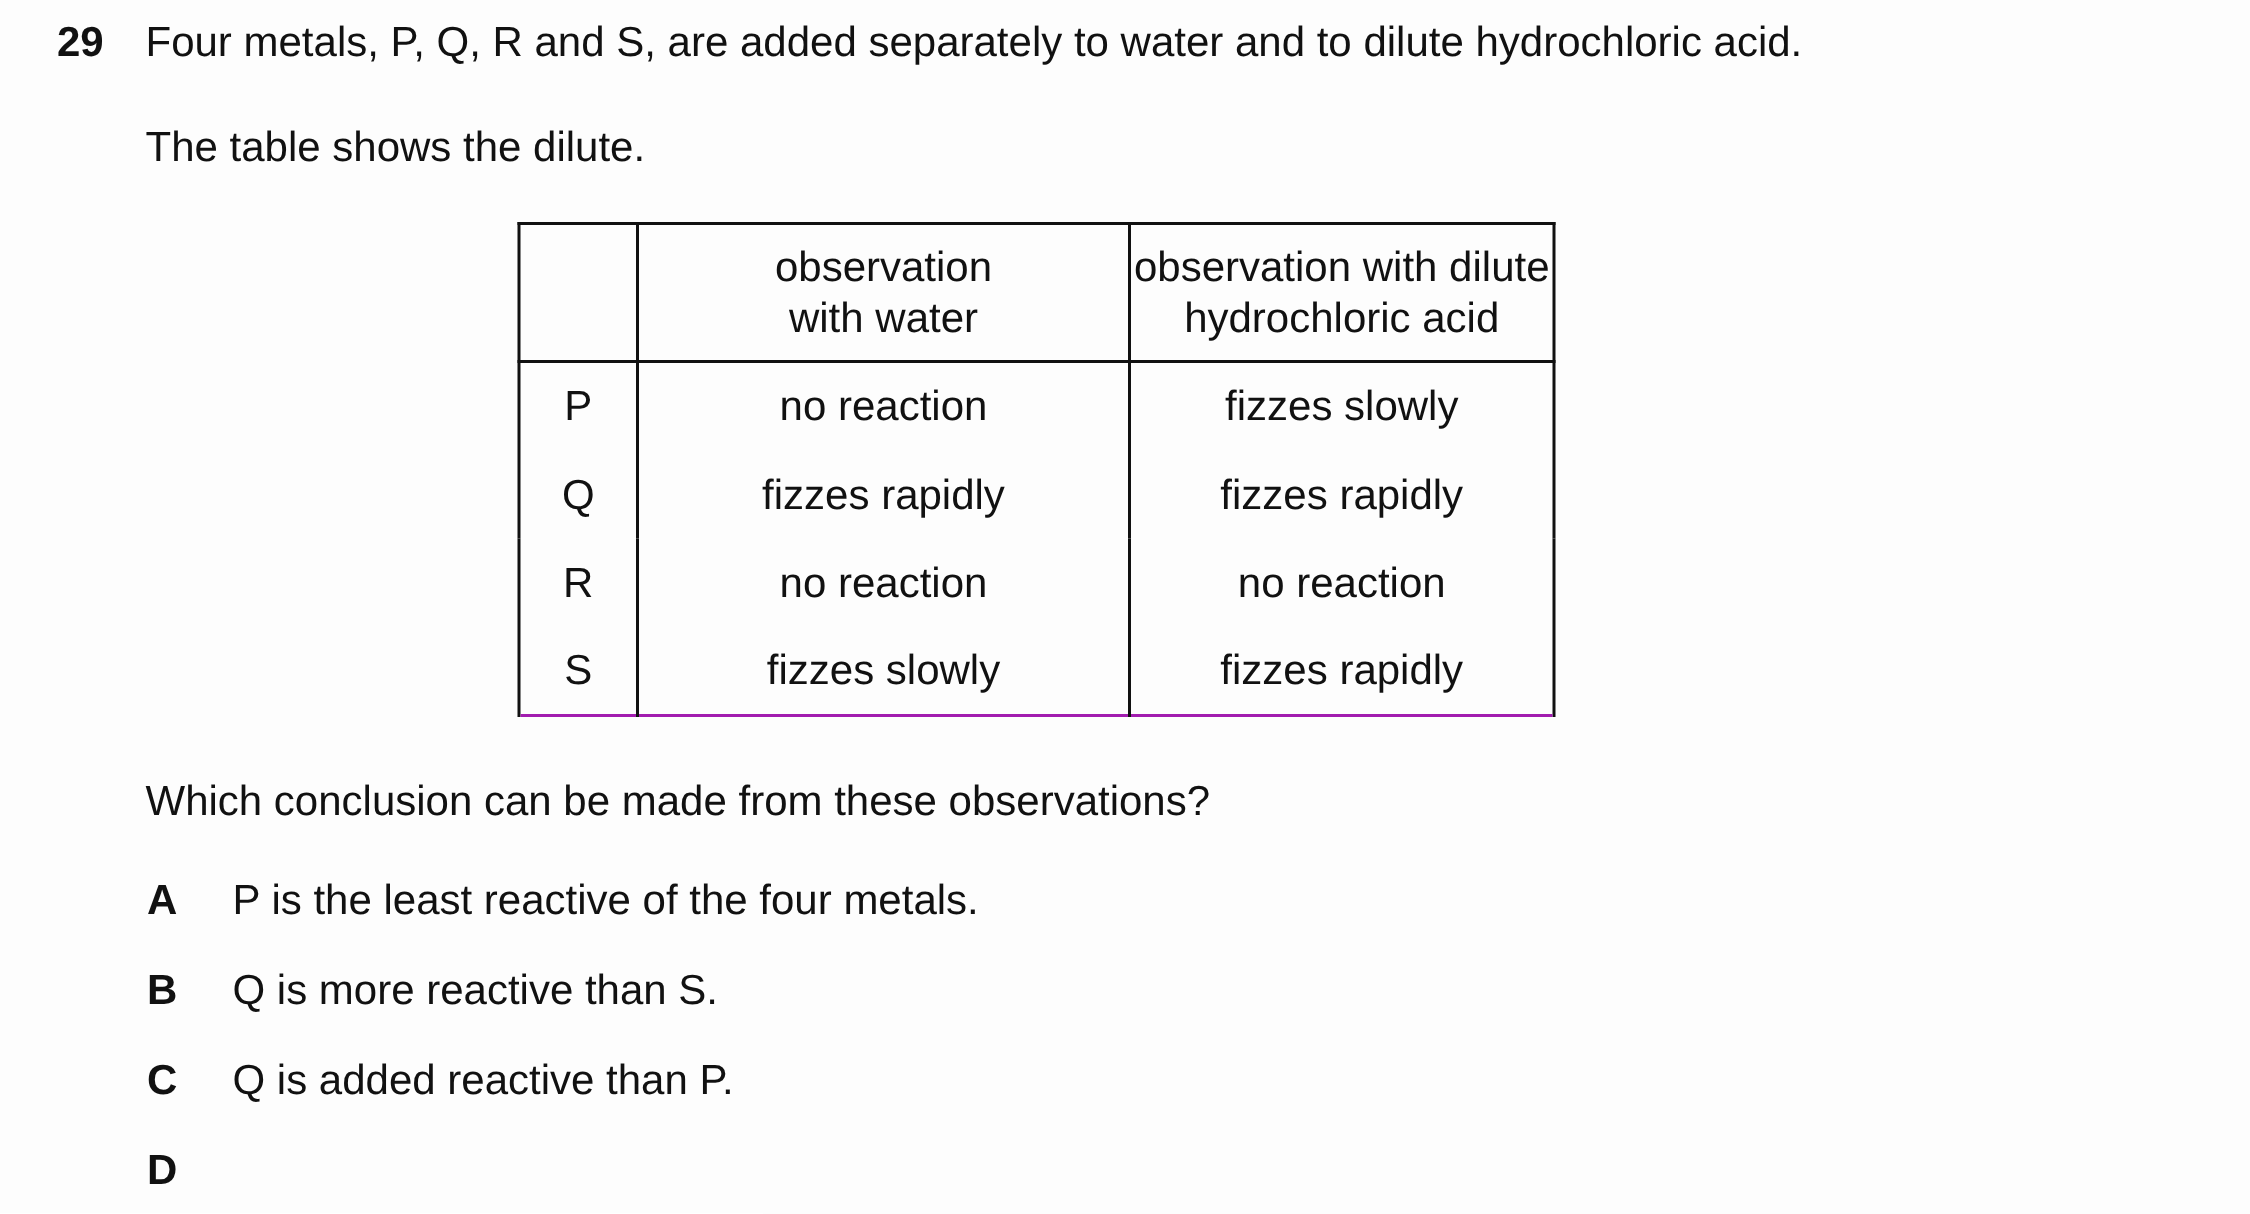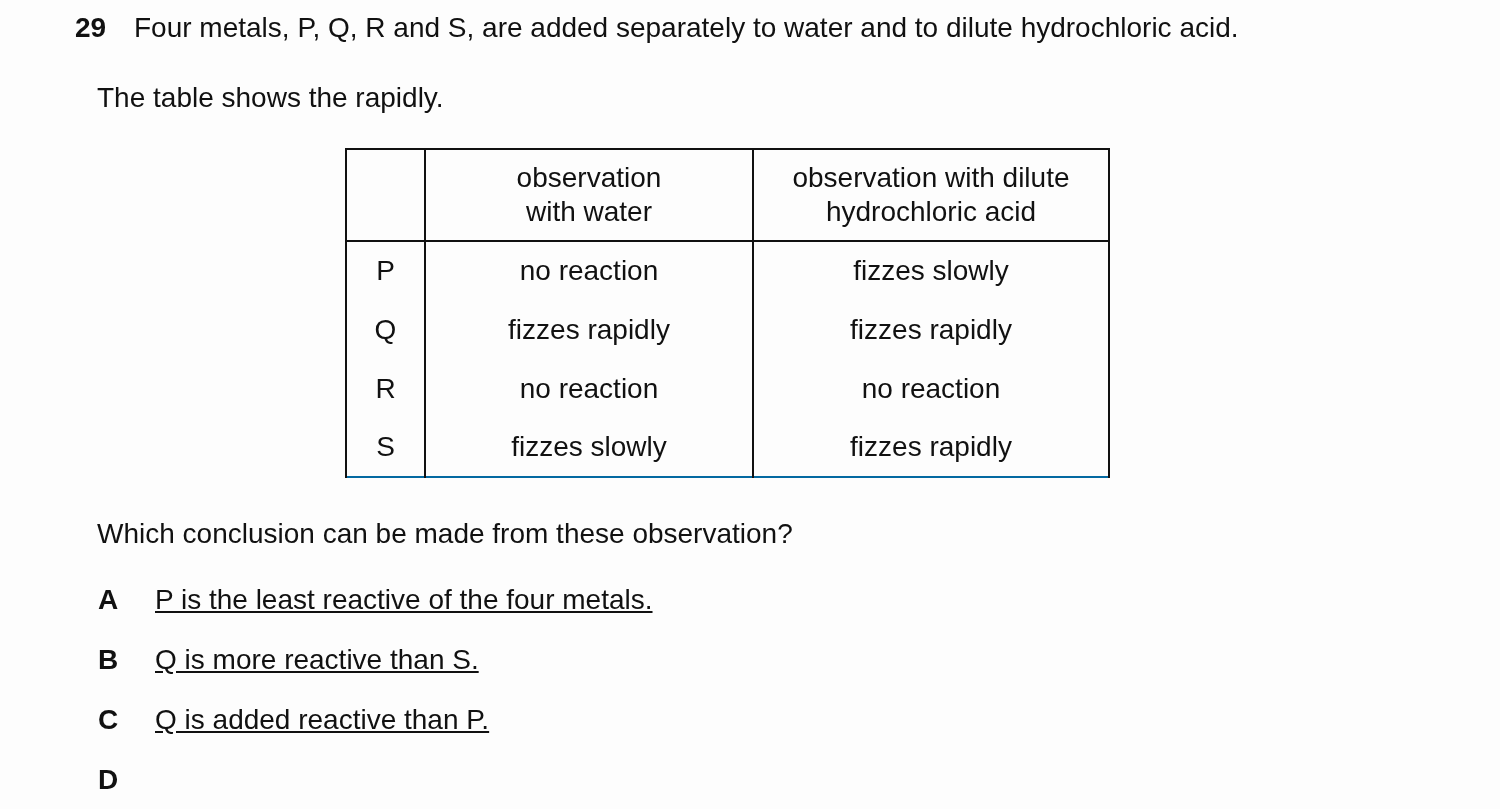--- a/index.html
+++ b/index.html
@@ -13,39 +13,38 @@
     font-family: "Liberation Sans", sans-serif;
     font-size: 28px;
     overflow: hidden;
   }
   .q-header {
     position: absolute;
     left: 38px;
     top: 12px;
     display: flex;
     align-items: flex-start;
-    margin-left: 37px;
   }
   .q-num {
     font-weight: bold;
     width: 59px;
     flex: 0 0 59px;
   }
   .q-text { white-space: nowrap; text-align: center; }
   .q-intro {
     position: absolute;
     left: 97px;
     top: 82px;
   }
   table.results-table {
     position: absolute;
     left: 345px;
     top: 148px;
     border-collapse: collapse;
-    border: 2px solid #0369a1;
+    border: 2px solid #a21caf;
     table-layout: fixed;
   }
   .results-table th, .results-table td {
     font-weight: normal;
     text-align: center;
     vertical-align: middle;
     padding: 0;
   }
   .results-table th {
     border: 2px solid #111111;
@@ -53,54 +52,54 @@
     white-space: pre-line;
     line-height: 34px;
   }
   .results-table td {
     border-left: 2px solid #111111;
     border-right: 2px solid #111111;
     height: 59px;
   }
   .col-metal { width: 79px; }
   .col-water { width: 328px; }
-  .col-acid  { width: 356px; }
+  .col-acid  { width: 283px; }
   .q-prompt {
     position: absolute;
     left: 97px;
     top: 518px;
   }
   .options {
     position: absolute;
     left: 98px;
     top: 584px;
   }
   .option {
     display: flex;
     height: 60px;
     align-items: flex-start;
   }
   .opt-letter {
     font-weight: bold;
     width: 57px;
     flex: 0 0 57px;
   }
-  .opt-text { white-space: nowrap; text-decoration: underline; }
+  .opt-text { white-space: nowrap; }
 </style>
 </head>
 <body>
 
 <div class="page">
 
   <div class="q-header">
     <span class="q-num">29</span>
     <span class="q-text">Four metals, P, Q, R and S, are added separately to water and to dilute hydrochloric acid.</span>
   </div>
 
-  <div class="q-intro">The table shows the rapidly.</div>
+  <div class="q-intro">The table shows the dilute.</div>
 
   <table class="results-table">
     <thead>
       <tr>
         <th class="col-metal"></th>
         <th class="col-water">observation
 with water</th>
         <th class="col-acid">observation with dilute
 hydrochloric acid</th>
       </tr>
@@ -122,21 +121,21 @@
         <td>no reaction</td>
       </tr>
       <tr>
         <td>S</td>
         <td>fizzes slowly</td>
         <td>fizzes rapidly</td>
       </tr>
     </tbody>
   </table>
 
-  <div class="q-prompt">Which conclusion can be made from these observation?</div>
+  <div class="q-prompt">Which conclusion can be made from these observations?</div>
 
   <div class="options">
     <div class="option">
       <span class="opt-letter">A</span>
       <span class="opt-text">P is the least reactive of the four metals.</span>
     </div>
     <div class="option">
       <span class="opt-letter">B</span>
       <span class="opt-text">Q is more reactive than S.</span>
     </div>

